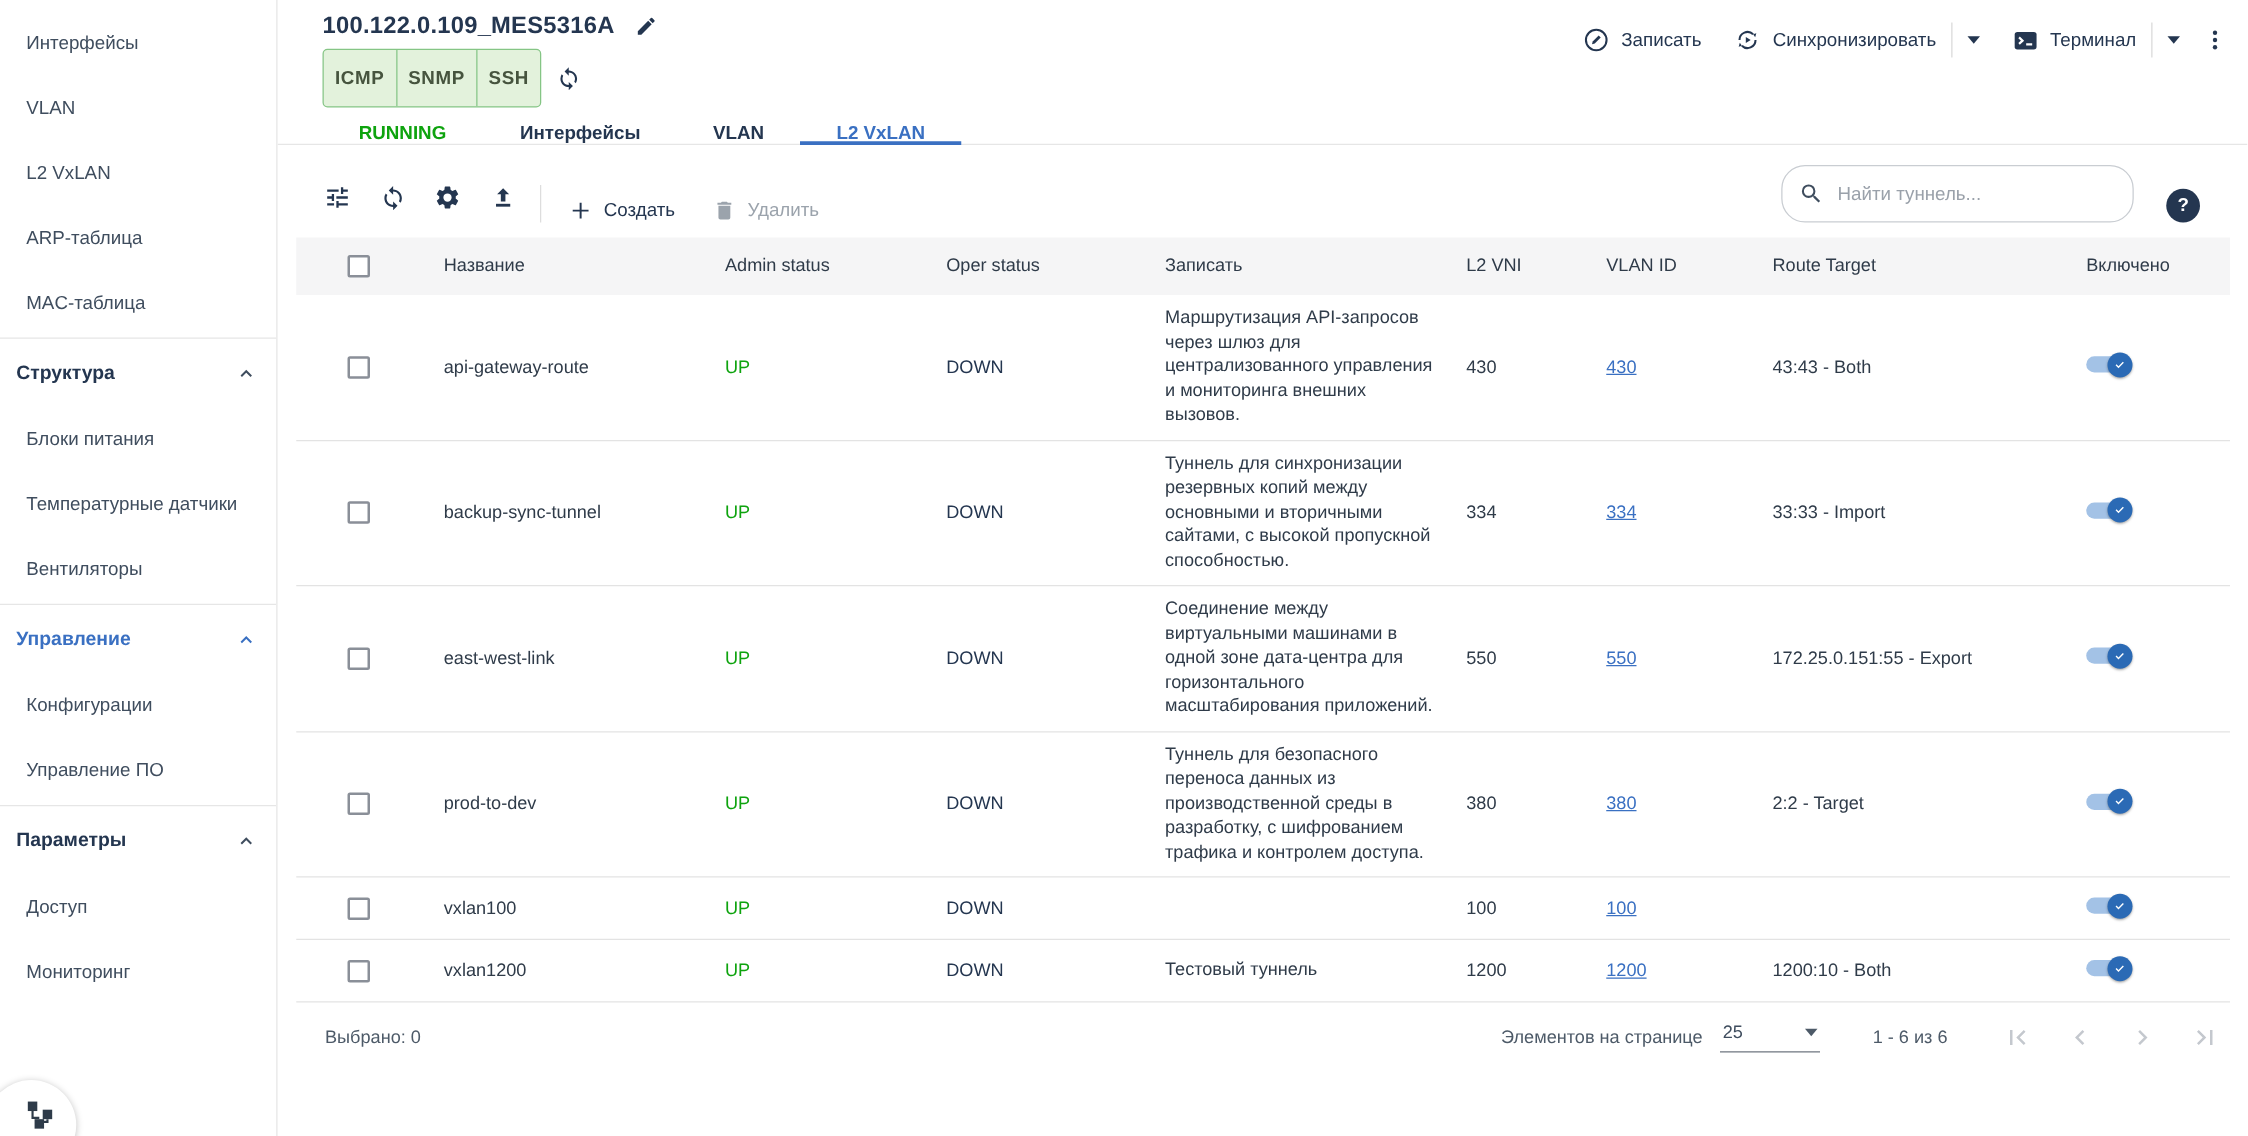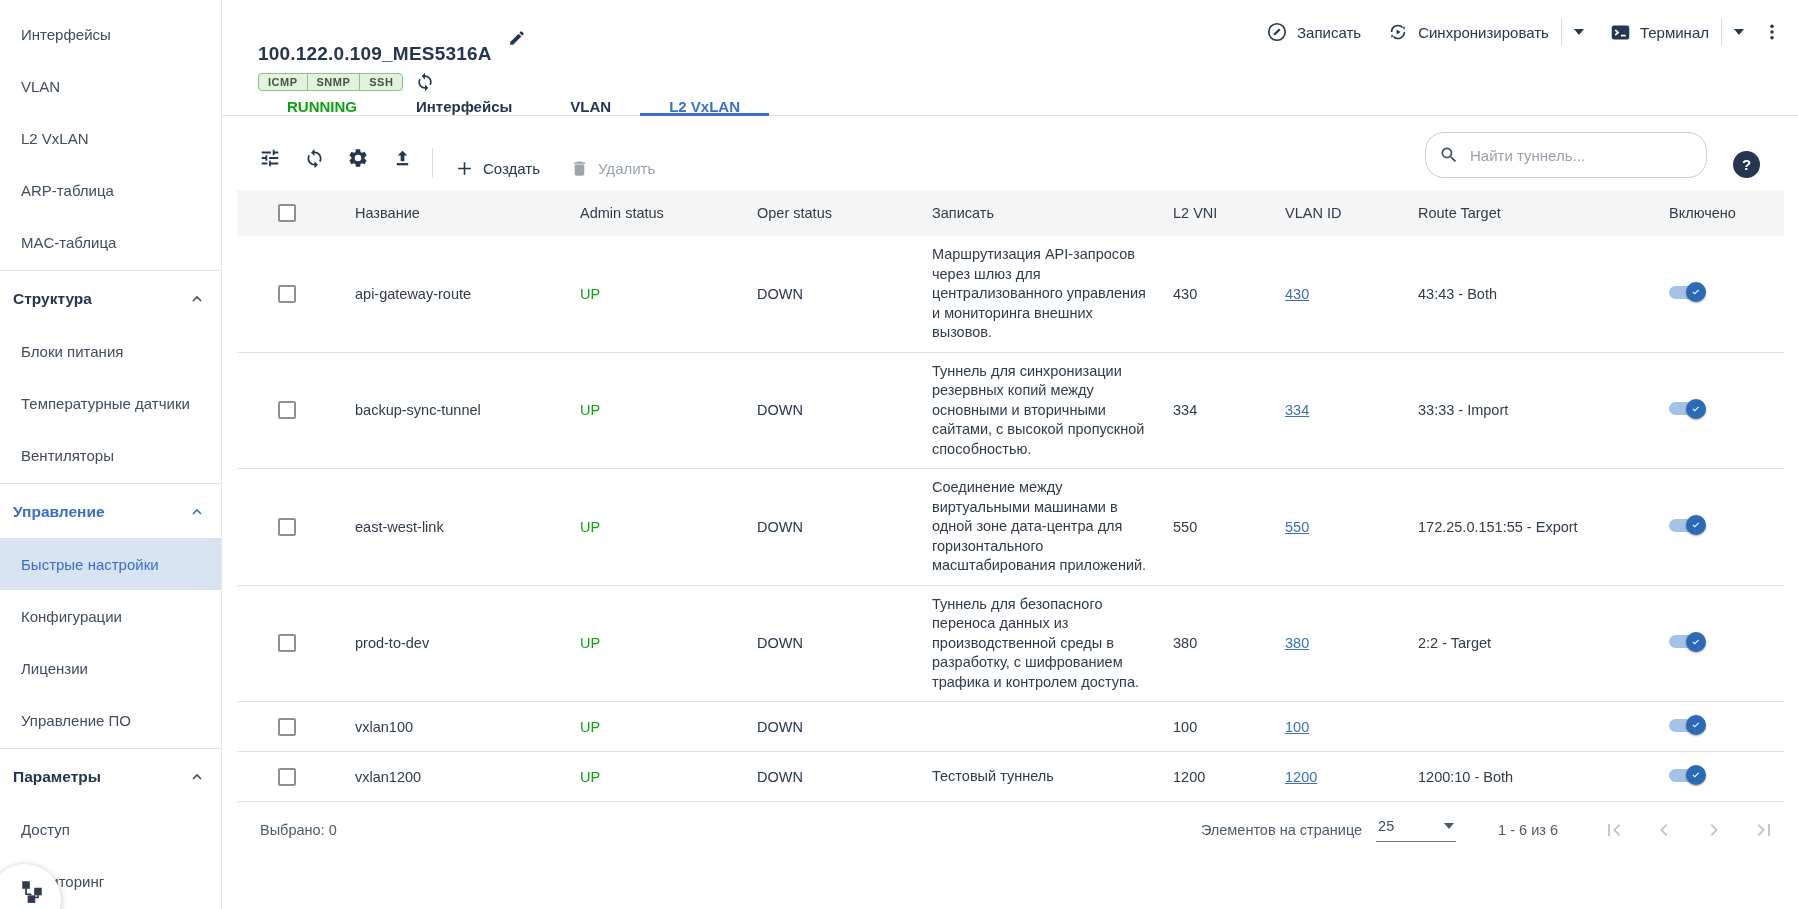--- a/index.html
+++ b/index.html
@@ -31,24 +31,24 @@
   .fab{position:absolute;left:-11px;bottom:-27px;width:72px;height:72px;border-radius:50%;
     background:#fff;box-shadow:0 1px 6px rgba(0,0,0,.25);display:flex;align-items:flex-start;
     justify-content:flex-end;padding:14px 16px 0 0;cursor:pointer;z-index:5;}
 
   
   .main{flex:1;display:flex;flex-direction:column;min-width:0;}
 
   .pagehead{display:flex;justify-content:space-between;align-items:flex-start;
     padding:10px 16px 0 36px;height:64px;}
   .title-row{display:flex;align-items:center;gap:16px;}
-  .page-title{font-size:19px;font-weight:700;color:var(--navy);letter-spacing:.2px;margin-top:33px;}
+  .page-title{font-size:19px;font-weight:700;color:var(--navy);letter-spacing:.2px;}
   .badge-row{display:flex;align-items:center;gap:12px;margin-top:7px;}
   .badges{display:flex;border:1px solid #85c585;border-radius:4px;background:#e3f2dc;overflow:hidden;}
-  .badge{padding:2px 9px;font-size:11px;font-weight:700;letter-spacing:.5px;color:#46543e;
+  .badge{padding:14px 9px;font-size:15px;font-weight:700;letter-spacing:.5px;color:#46543e;
     border-right:1px solid #85c585;}
   .badge:last-child{border-right:none;}
   .head-actions{display:flex;align-items:center;margin-top:8px;color:var(--navy);font-size:15px;}
   .hbtn{display:flex;align-items:center;gap:9px;cursor:pointer;white-space:nowrap;}
   .vdiv{width:1px;height:28px;background:#d9d9d9;margin:0 12px;}
   .caret{width:0;height:0;border-left:5px solid transparent;border-right:5px solid transparent;
     border-top:6px solid var(--navy);cursor:pointer;}
   .gap26{margin-left:26px;}
   .kebab{margin-left:18px;cursor:pointer;display:flex;align-items:center;}
 
@@ -157,28 +157,22 @@
       </div>
 
     <div class="side-divider"></div>
 
     <div class="side-section blue">
       <span>Управление</span>
       <svg class="chev" viewBox="0 0 24 24" fill="none" stroke="#3a70c2" stroke-width="2.4">
           <path d="M6 15l6-6 6 6"></path>
         </svg>
     </div>
-    <div class="side-item active">
-        <span>Быстрые настройки</span>
-      </div>
     <div class="side-item">
         <span>Конфигурации</span>
-      </div>
-    <div class="side-item">
-        <span>Лицензии</span>
       </div>
     <div class="side-item">
         <span>Управление ПО</span>
       </div>
 
     <div class="side-divider"></div>
 
     <div class="side-section">
       <span>Параметры</span>
       <svg class="chev" viewBox="0 0 24 24" fill="none" stroke="#3f4d5e" stroke-width="2.4">

